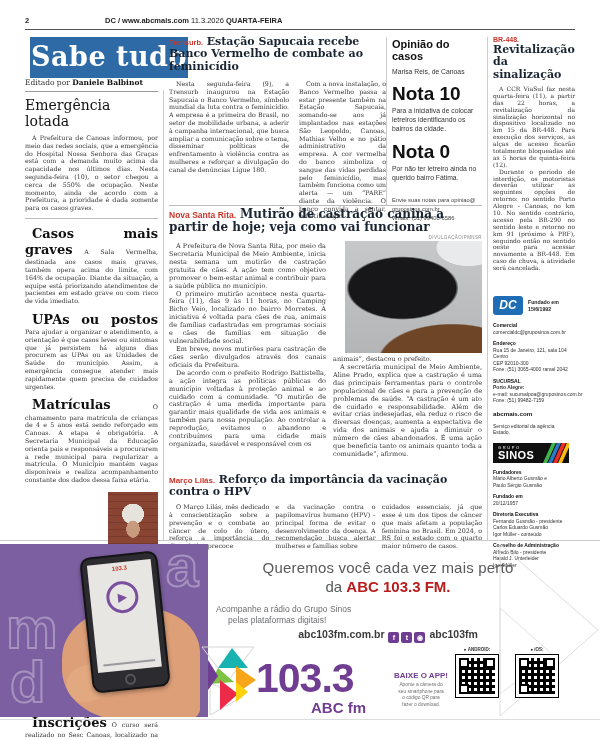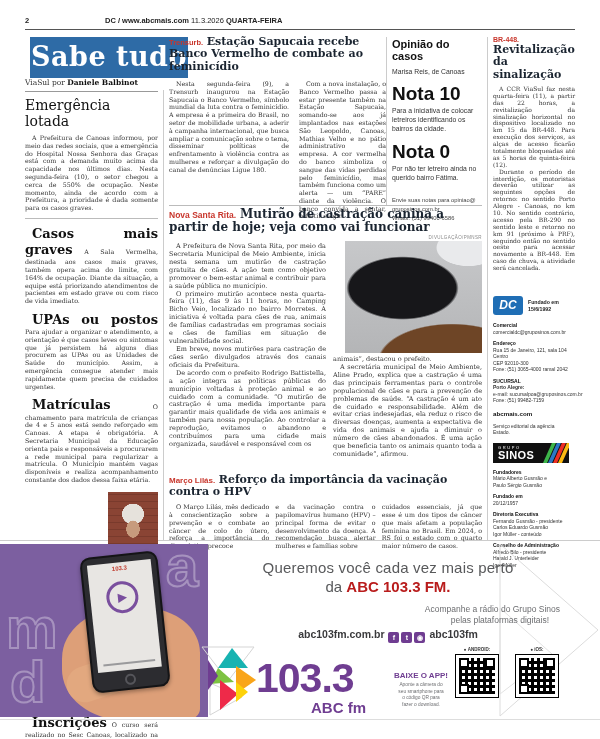--- a/index.html
+++ b/index.html
@@ -119,22 +119,22 @@
   .phone-screen{position:absolute;left:5px;right:5px;top:6px;bottom:18px;background:#e8e6e3;overflow:hidden}
   .scr-station{font-size:6px;font-weight:bold;color:#c0392b;text-align:center;margin-top:3px}
   .scr-play{width:32px;height:32px;border:3px solid #7a4f9e;border-radius:50%;margin:10px auto 0;
             text-align:center;line-height:27px;font-size:12px;color:#7a4f9e}
   .scr-bar{position:absolute;left:6px;right:6px;bottom:6px;height:2px;background:#9a9a9c}
   .phone-home{position:absolute;left:50%;bottom:3px;width:11px;height:11px;margin-left:-6px;
               border:2px solid #55555a;border-radius:50%}
   .ad-h1{position:absolute;left:216px;top:18px;width:344px;text-align:center;font-size:15px;color:#58595b;letter-spacing:.2px}
   .ad-h2{position:absolute;left:216px;top:37px;width:344px;text-align:center;font-size:15px;color:#58595b}
   .ad-h2 b{color:#b91c1c}
-  .ad-s1{position:absolute;left:216px;top:63px;width:344px;text-align:right;font-size:8.5px;color:#6d6e71}
-  .ad-s2{position:absolute;left:205px;top:74px;width:344px;text-align:right;font-size:8.5px;color:#6d6e71}
+  .ad-s1{position:absolute;left:216px;top:63px;width:344px;text-align:left;font-size:8.5px;color:#6d6e71}
+  .ad-s2{position:absolute;left:228px;top:74px;width:344px;text-align:left;font-size:8.5px;color:#6d6e71}
   .ad-url{position:absolute;left:216px;top:87px;width:344px;text-align:center;font-size:10.5px;color:#3a3a3c}
   .ad-url b{font-weight:bold}
   .soc{display:inline-block;width:11px;height:11px;border-radius:2px;background:#6f3d91;color:#fff;
        font:bold 7px/11px "Liberation Sans",sans-serif;text-align:center;vertical-align:-2px;margin:0 1px}
   .ad-star{position:absolute;left:206px;top:105px}
   .ad-num{position:absolute;left:256px;top:114px;font-size:41px;font-weight:bold;color:#6f3d91;letter-spacing:-1px}
   .ad-fm{position:absolute;left:256px;top:158px;width:110px;text-align:right;font-size:15px;font-weight:bold;color:#6f3d91}
   .ad-app{position:absolute;left:386px;top:130px;width:70px;text-align:center}
   .app-cta{font-size:8px;font-weight:bold;color:#6f3d91;margin-bottom:2px}
   .app-line{font-size:4.8px;color:#6d6e71;line-height:1.4}
@@ -165,21 +165,21 @@
   <div class="banner">Sabe tudo</div>
 
   <div class="vr vr1"></div>
   <div class="vr vr2"></div>
   <div class="vr vr3"></div>
   <div class="hr-mid"></div>
   <div class="hr-ad"></div>
 
   <div class="left-col">
     <div class="edited">
-      <span>ViaSul por</span>
+      <span>Editado por</span>
       <b>Daniele Balbinot</b>
     </div>
     <div class="lrule"></div>
     <div class="em-head">Emergência lotada</div>
     <div class="body-txt ind">A Prefeitura de Canoas informou, por meio das redes sociais, que a emergência do Hospital Nossa Senhora das Graças está com a demanda muito acima da capacidade nos últimos dias. Nesta segunda-feira (10), o setor chegou a cerca de 550% de ocupação. Neste momento, ainda de acordo com a Prefeitura, a prioridade é dada somente para os casos graves.</div>
     <div class="lrule light"></div>
 
     <div class="item body-txt ind">
       <span class="lead-in">Casos mais graves</span>
       <span>A Sala Vermelha, destinada aos casos mais graves, também opera acima do limite, com 164% de ocupação. Diante da situação, a equipe está priorizando atendimentos de pacientes em estado grave ou com risco de vida imediato.</span>

